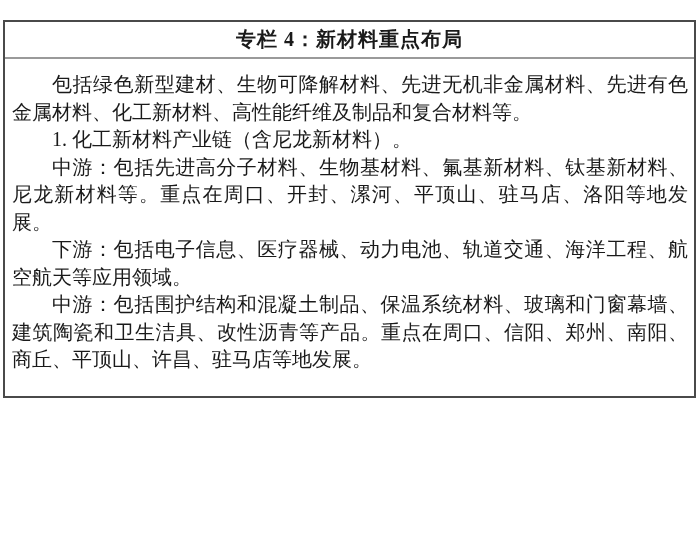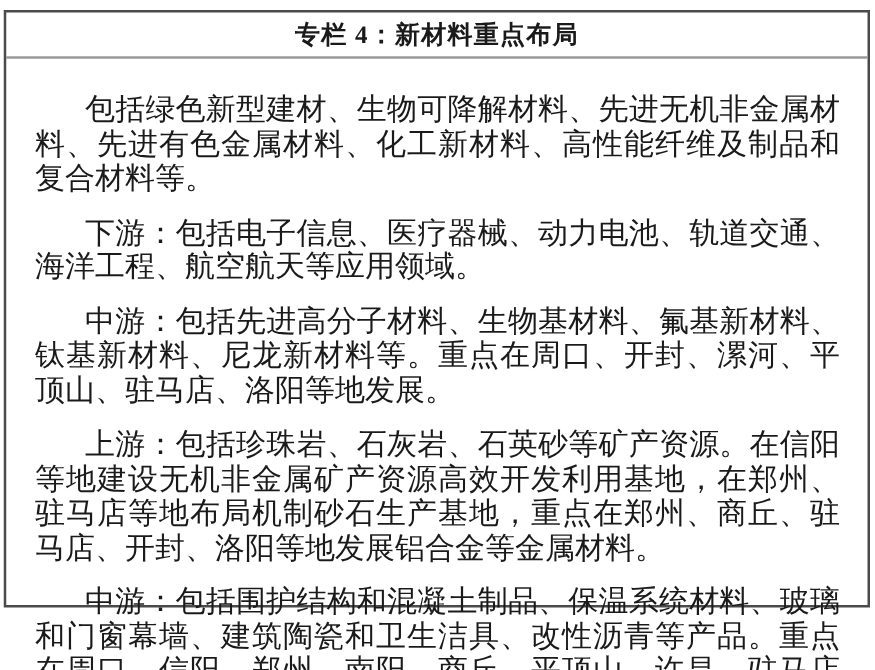--- a/index.html
+++ b/index.html
@@ -10,22 +10,22 @@
   }
   html,body{margin:0;padding:0;}
   body{
     width:700px;height:536px;
     background:var(--bg-color);
     font-family:"Liberation Serif","DejaVu Serif",serif;
     position:relative;
     overflow:hidden;
   }
   .panel{
-    position:absolute;left:3px;top:8px;
-    width:693px;height:478px;
+    position:absolute;left:3px;top:20px;
+    width:693px;height:378px;
     box-sizing:border-box;
     border:2px solid var(--border-color);
     background:var(--bg-color);
   }
   .panel-header{
     height:37px;
     box-sizing:border-box;
     display:flex;align-items:center;justify-content:center;
     border-bottom:2px solid var(--separator-color);
   }
@@ -33,35 +33,35 @@
     font-weight:bold;
     font-size:20px;
     color:var(--text-color);
     letter-spacing:1px;
     white-space:nowrap;
   }
   .panel-body{
     padding:12px 6px 2px 7px;
   }
   .para{
-    margin:16px;
-    font-size:24px;
+    margin:0;
+    font-size:20px;
     line-height:27.5px;
     color:var(--text-color);
     text-align:justify;
     text-indent:40px;
   }
 </style>
 </head>
 <body>
 
 <div class="panel">
   <div class="panel-header">
     <span class="panel-title">专栏 4：新材料重点布局</span>
   </div>
   <div class="panel-body">
       <p class="para">包括绿色新型建材、生物可降解材料、先进无机非金属材料、先进有色金属材料、化工新材料、高性能纤维及制品和复合材料等。</p>
+      <p class="para">1. 化工新材料产业链（含尼龙新材料）。</p>
+      <p class="para">中游：包括先进高分子材料、生物基材料、氟基新材料、钛基新材料、尼龙新材料等。重点在周口、开封、漯河、平顶山、驻马店、洛阳等地发展。</p>
       <p class="para">下游：包括电子信息、医疗器械、动力电池、轨道交通、海洋工程、航空航天等应用领域。</p>
-      <p class="para">中游：包括先进高分子材料、生物基材料、氟基新材料、钛基新材料、尼龙新材料等。重点在周口、开封、漯河、平顶山、驻马店、洛阳等地发展。</p>
-      <p class="para">上游：包括珍珠岩、石灰岩、石英砂等矿产资源。在信阳等地建设无机非金属矿产资源高效开发利用基地，在郑州、驻马店等地布局机制砂石生产基地，重点在郑州、商丘、驻马店、开封、洛阳等地发展铝合金等金属材料。</p>
       <p class="para">中游：包括围护结构和混凝土制品、保温系统材料、玻璃和门窗幕墙、建筑陶瓷和卫生洁具、改性沥青等产品。重点在周口、信阳、郑州、南阳、商丘、平顶山、许昌、驻马店等地发展。</p>
     </div>
 </div>
 
 </body></html>

